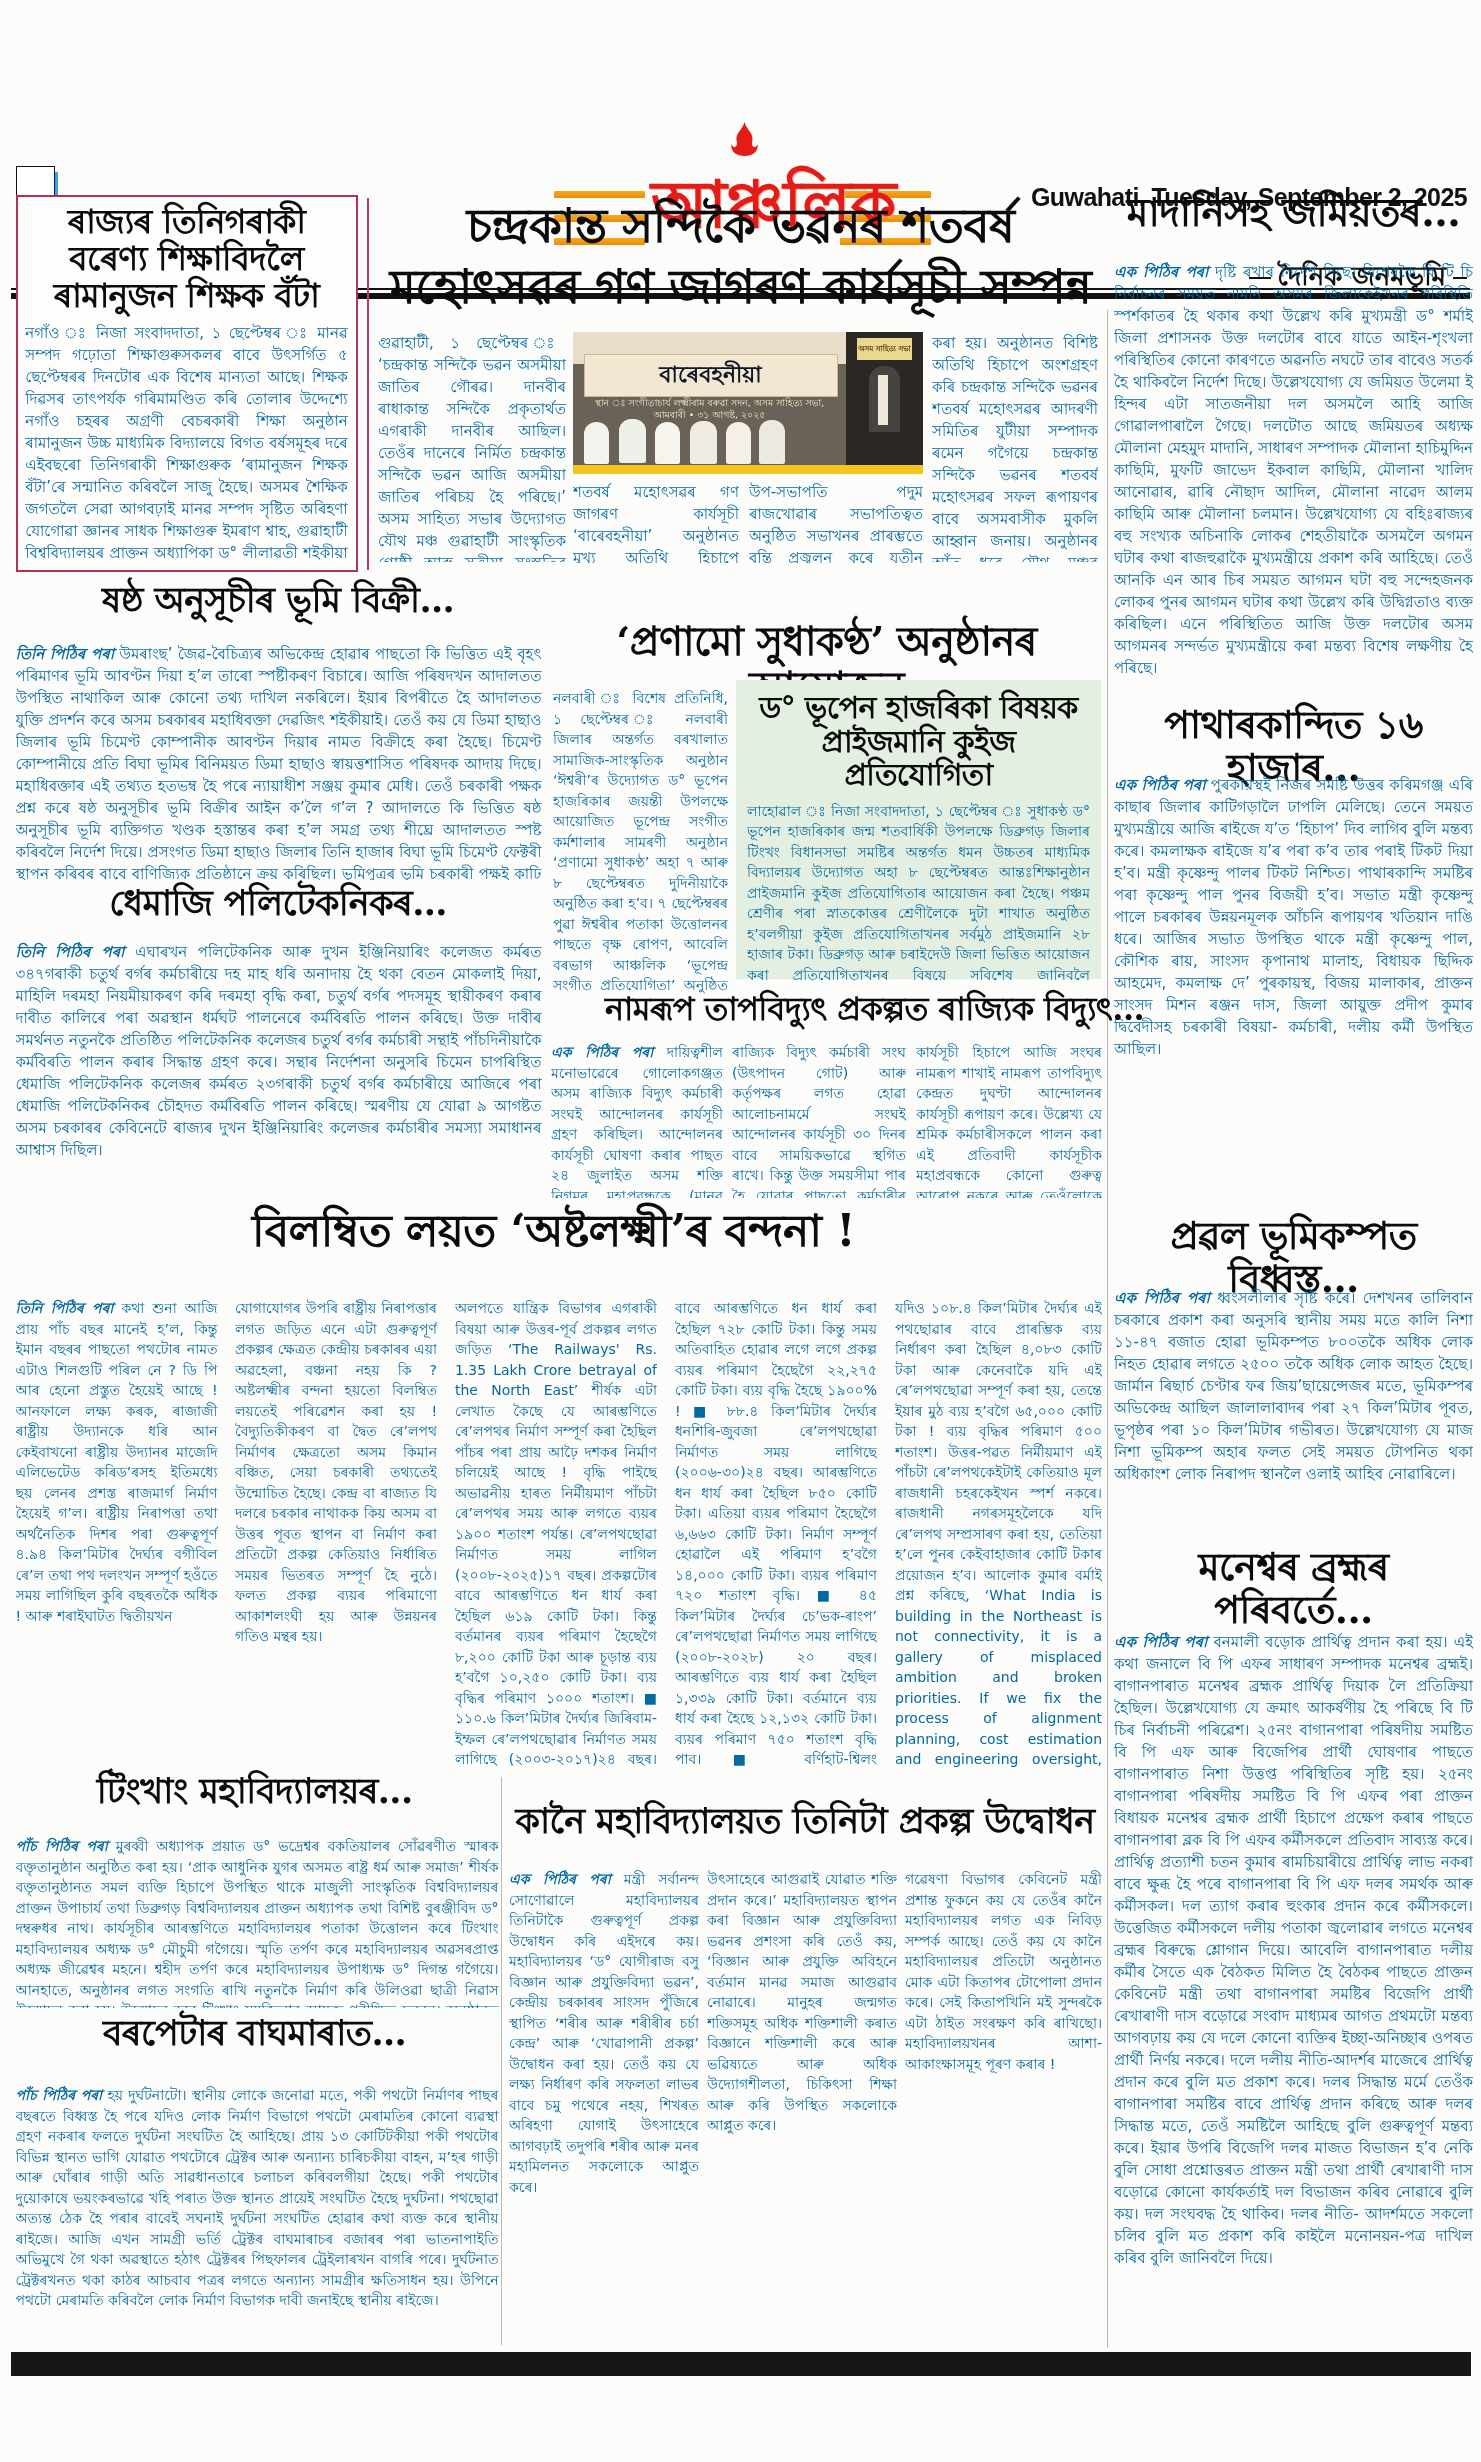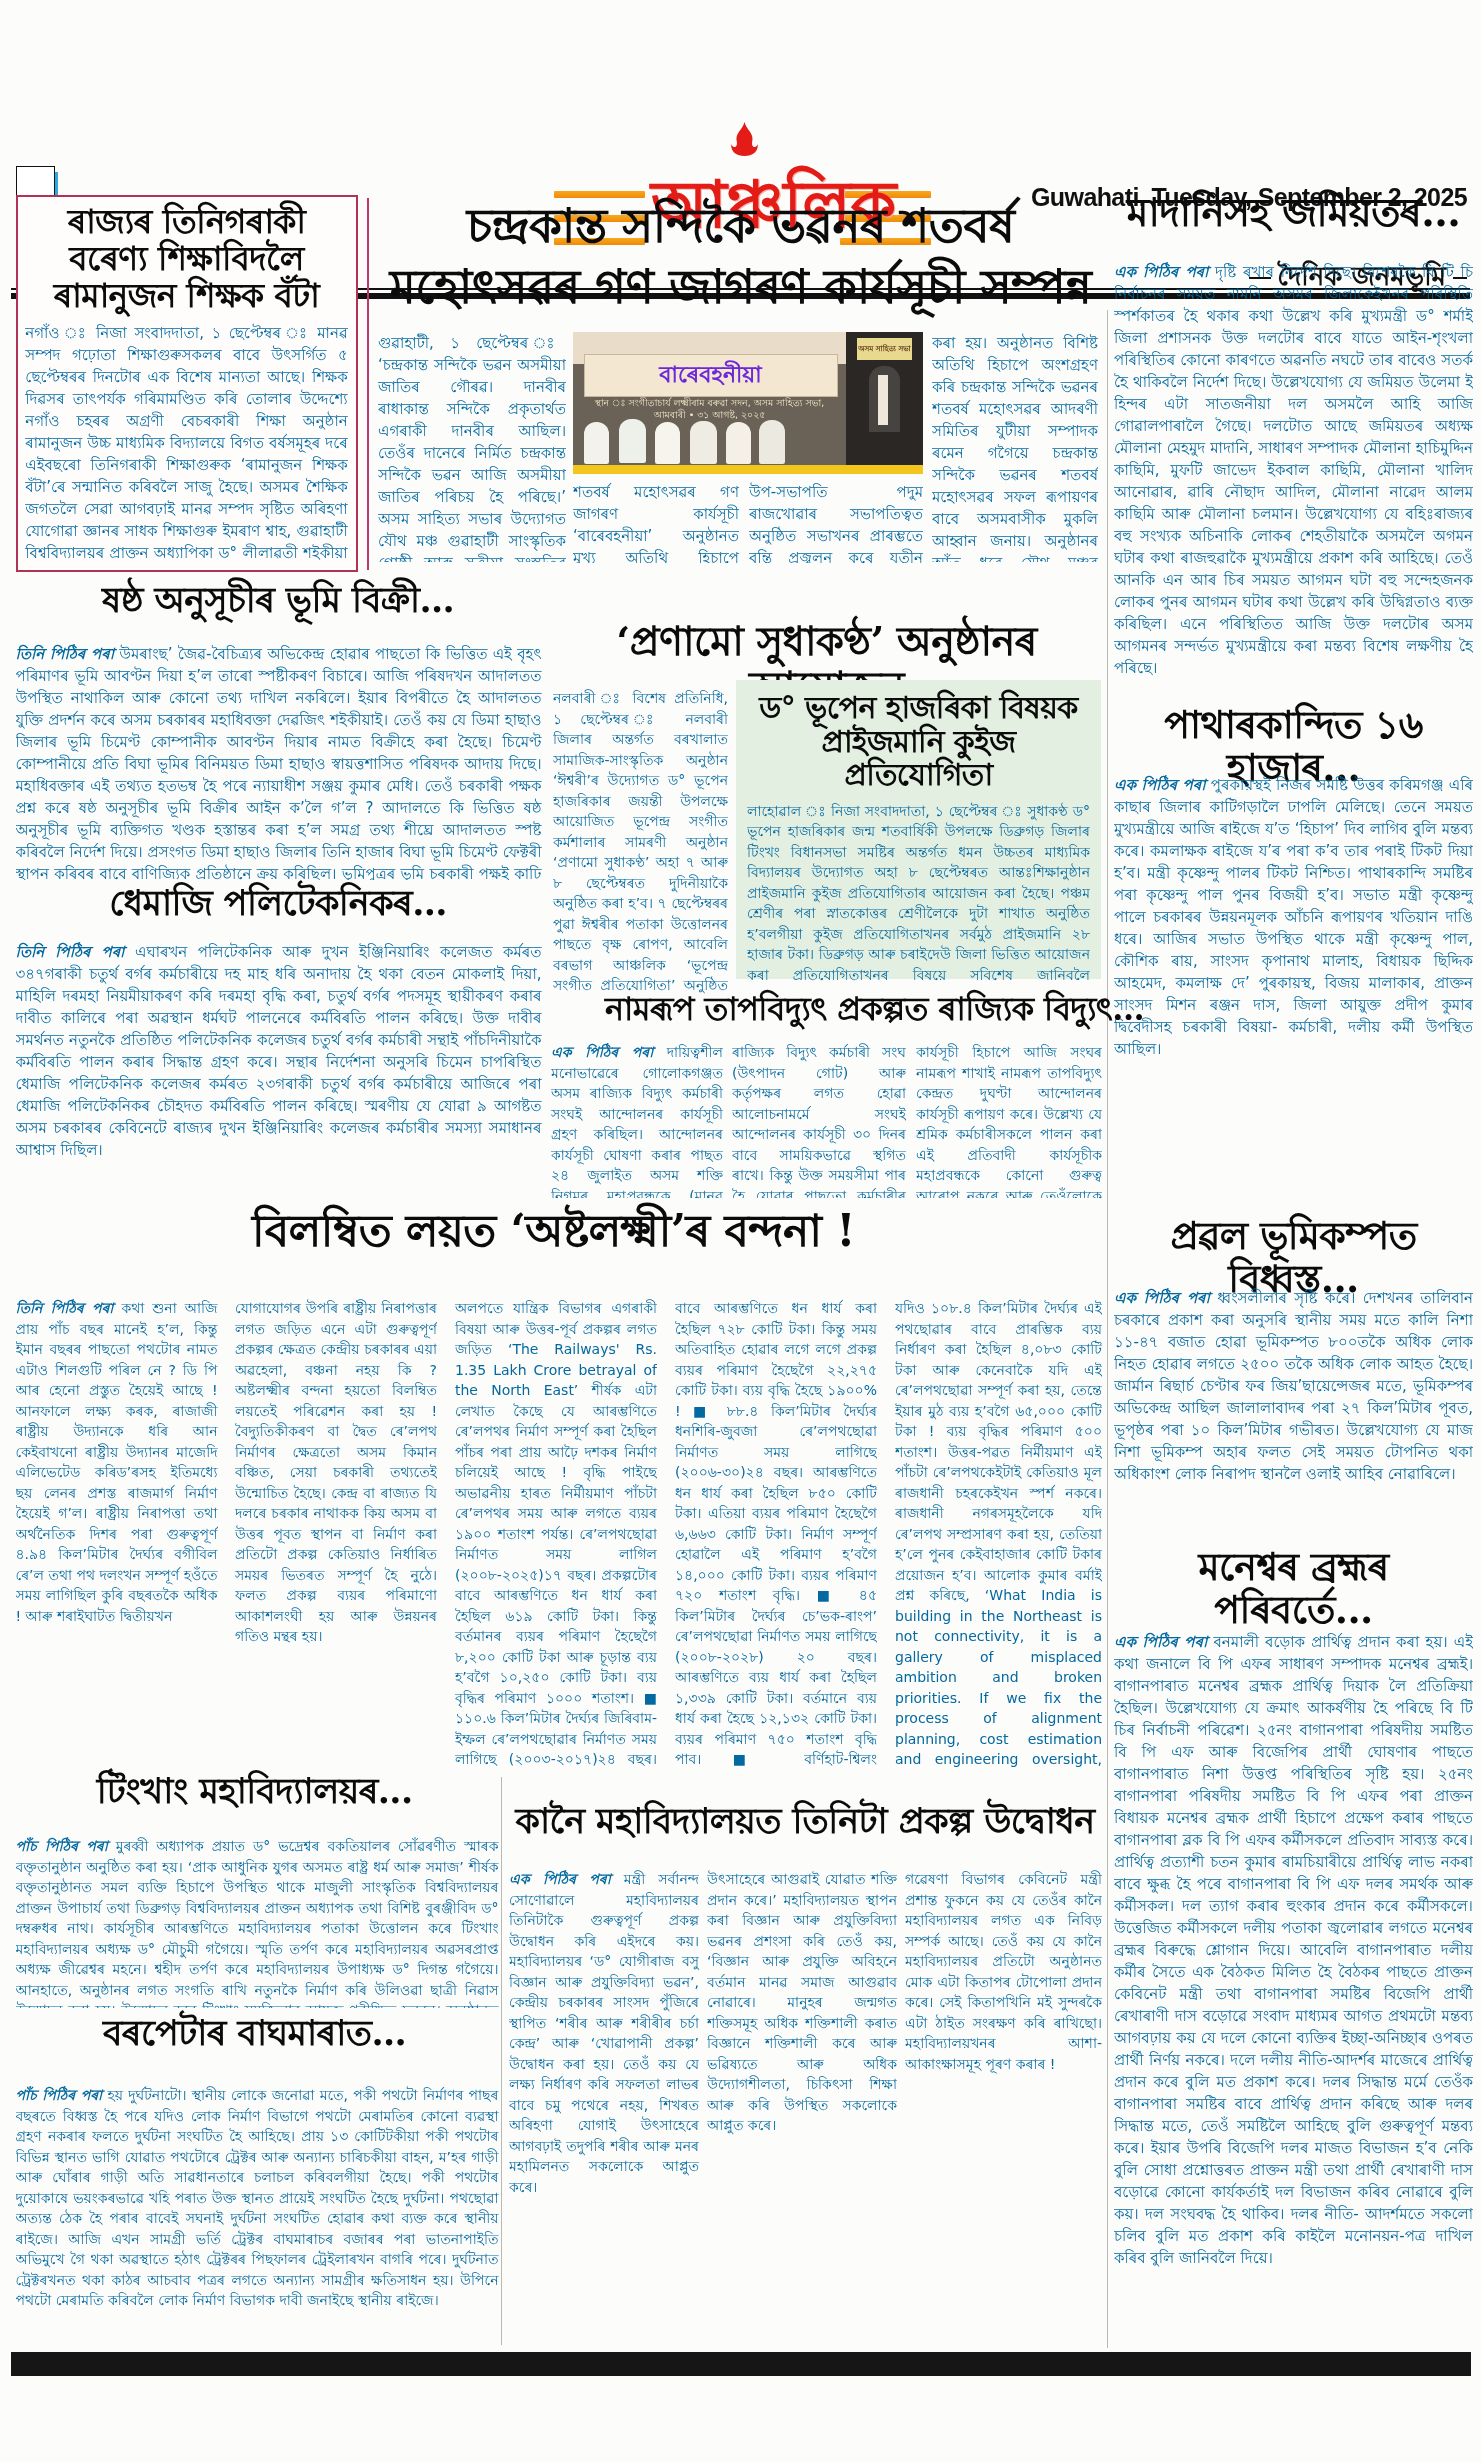--- a/index.html
+++ b/index.html
@@ -60,21 +60,21 @@
 
   <div class="abs hl" style="left:382px;top:195px;width:717px;font-size:47px;line-height:1.3;">
     <div>চন্দ্ৰকান্ত সন্দিকৈ ভৱনৰ শতবৰ্ষ</div>
     <div>মহোৎসৱৰ গণ জাগৰণ কাৰ্যসূচী সম্পন্ন</div>
   </div>
   <div class="abs body-txt" style="left:378px;top:332px;width:188px;height:230px;">গুৱাহাটী, ১ ছেপ্টেম্বৰ ঃ ‘চন্দ্ৰকান্ত সন্দিকৈ ভৱন অসমীয়া জাতিৰ গৌৰৱ। দানবীৰ ৰাধাকান্ত সন্দিকৈ প্ৰকৃতাৰ্থত এগৰাকী দানবীৰ আছিল। তেওঁৰ দানেৰে নিৰ্মিত চন্দ্ৰকান্ত সন্দিকৈ ভৱন আজি অসমীয়া জাতিৰ পৰিচয় হৈ পৰিছে।’ অসম সাহিত্য সভাৰ উদ্যোগত যৌথ মঞ্চ গুৱাহাটী সাংস্কৃতিক গোষ্ঠী আৰু সত্ৰীয়া সংস্কৃতিৰ মঞ্চ অসমৰ সহযোগত সংগীতাচাৰ্য লক্ষ্মীৰাম বৰুৱা সদনত চন্দ্ৰকান্ত সন্দিকৈ ভৱনৰ</div>
 
   <div class="abs" style="left:573px;top:332px;width:350px;height:142px;background:#6b6257;overflow:hidden;">
     <div class="abs" style="left:0;top:0;width:78%;height:32px;background:#e9ddca;"></div>
     <div class="abs" style="left:3%;top:22px;width:72%;height:41px;background:#f3e7d2;border:1.7px solid #c8b89a;display:flex;align-items:center;justify-content:center;">
-      <span style="color:#6d28d9;font-weight:bold;font-size:22px;font-family:'DejaVu Serif',serif;">বাৰেবহনীয়া</span>
+      <span style="color:#0f172a;font-weight:bold;font-size:22px;font-family:'DejaVu Serif',serif;">বাৰেবহনীয়া</span>
     </div>
     <div class="abs small-cap" style="left:3%;top:65px;width:72%;color:#f6e9c9;text-align:center;">স্থান ঃ সংগীতাচাৰ্য লক্ষ্মীৰাম বৰুৱা সদন, অসম সাহিত্য সভা, আমবাৰী • ৩১ আগষ্ট, ২০২৫</div>
     <div class="abs" style="left:0;top:83px;width:78%;height:50px;">
       <div class="abs" style="left:4%;top:6.6px;width:25.5px;height:42px;background:#f4f2ec;border-radius:12px 12px 2.2px 2.2px;"></div>
       <div class="abs" style="left:17%;top:4.4px;width:26.6px;height:44px;background:#eef0ea;border-radius:12px 12px 2.2px 2.2px;"></div>
       <div class="abs" style="left:30%;top:6.6px;width:25.5px;height:42px;background:#f7f4ee;border-radius:12px 12px 2.2px 2.2px;"></div>
       <div class="abs" style="left:43%;top:5.5px;width:26.6px;height:43px;background:#efece4;border-radius:12px 12px 2.2px 2.2px;"></div>
       <div class="abs" style="left:56%;top:6.6px;width:25.5px;height:42px;background:#f4efe7;border-radius:12px 12px 2.2px 2.2px;"></div>
       <div class="abs" style="left:68%;top:5px;width:26.6px;height:44px;background:#ece9e1;border-radius:12px 12px 2.2px 2.2px;"></div>
     </div>

